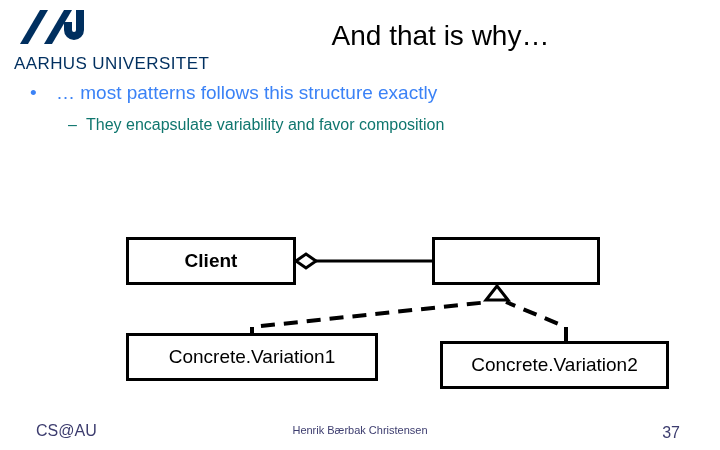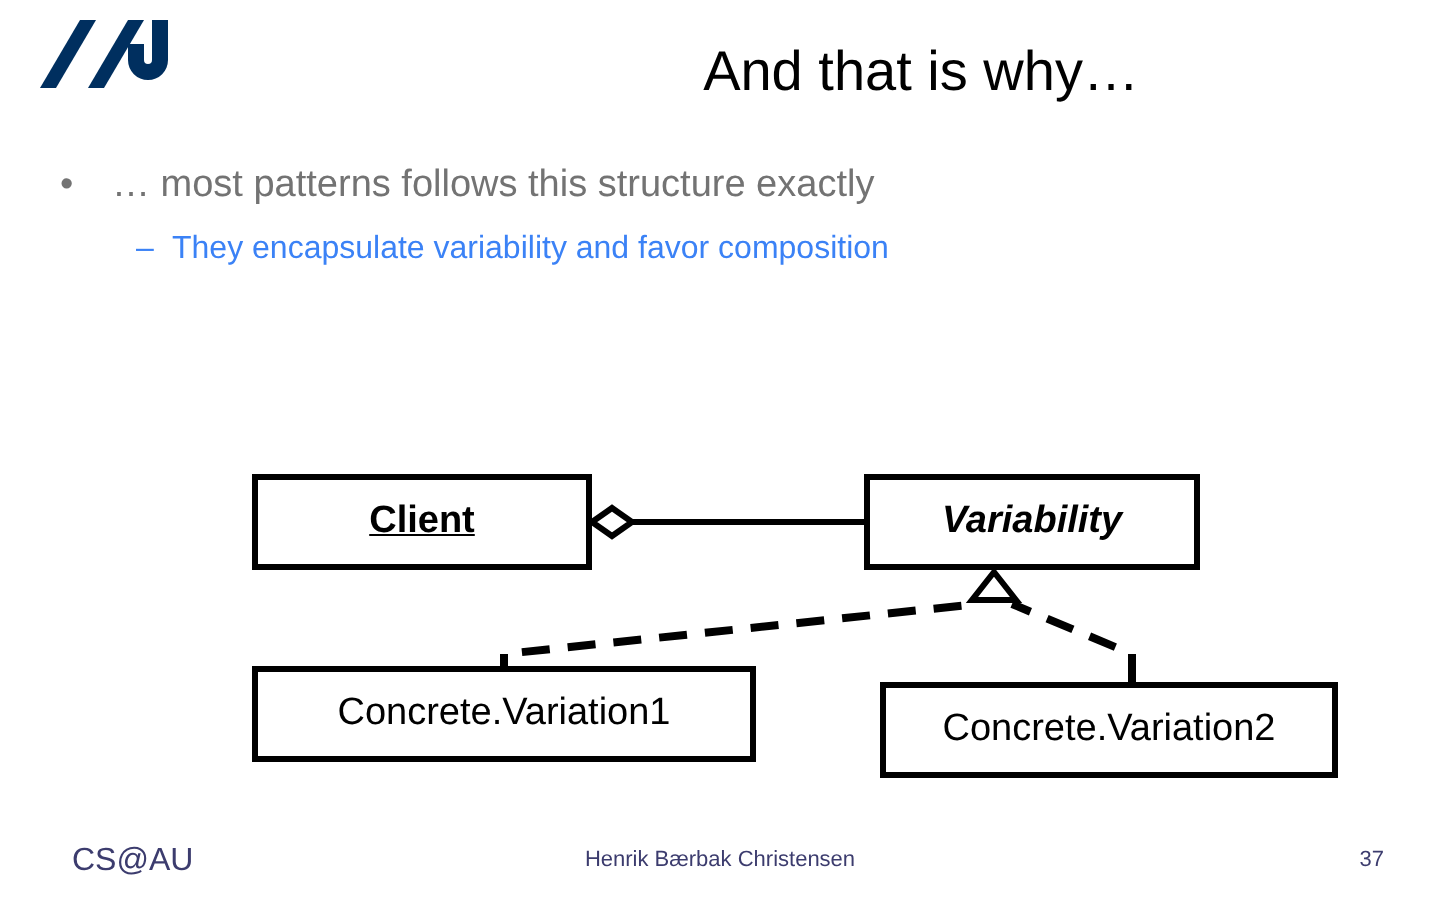--- a/index.html
+++ b/index.html
@@ -37,49 +37,49 @@
     font-size: 17px;
     letter-spacing: 0.4px;
     color: #002F5F;
     font-family: "Liberation Sans", sans-serif;
     white-space: nowrap;
   }
 
   
   #title {
     position: absolute;
-    left: 208px;
+    left: 188px;
     top: 20px;
     width: 505px;
     text-align: center;
     font-size: 28px;
     color: #000000;
     font-family: "Liberation Sans", sans-serif;
   }
 
   
   .bullet1 {
     position: absolute;
     left: 30px;
     top: 82px;
     font-size: 19px;
-    color: #737373;
+    color: #3b82f6;
     white-space: nowrap;
   }
   .bullet1 .dot {
     display: inline-block;
     width: 26px;
     font-size: 19px;
   }
   .bullet2 {
     position: absolute;
     left: 68px;
     top: 116px;
     font-size: 16px;
-    color: #3b82f6;
+    color: #0f766e;
     white-space: nowrap;
   }
   .bullet2 .dash {
     display: inline-block;
     width: 18px;
   }
 
   
   #diagram {
     position: absolute;
@@ -109,21 +109,21 @@
     font-style: italic;
     font-weight: bold;
     line-height: 1.15;
   }
   #box-client {
     left: 126px;
     top: 237px;
     width: 170px;
     height: 48px;
   }
-  #box-client .line1 { font-weight: bold; text-decoration: underline; }
+  #box-client .line1 { font-weight: bold; }
   #box-variability {
     left: 432px;
     top: 237px;
     width: 168px;
     height: 48px;
   }
   #box-cv1 {
     left: 126px;
     top: 333px;
     width: 252px;
@@ -148,35 +148,36 @@
     position: absolute;
     left: 0;
     top: 424px;
     width: 720px;
     text-align: center;
     font-size: 11px;
     color: #3C3C6E;
   }
   #footer-right {
     position: absolute;
-    right: 28px;
+    right: 40px;
     top: 424px;
-    font-size: 11px;
+    font-size: 16px;
     color: #3C3C6E;
   }
 </style>
 </head>
 <body>
 
 <div id="logo">
   <svg class="mark" viewBox="0 0 78 38">
     <path d="M2 36 L22 2 L30 2 L10 36 Z" fill="#002F5F"></path>
     <path d="M26 36 L46 2 L54 2 L34 36 Z" fill="#002F5F"></path>
     <path d="M58 2 L66 2 L66 22 A10 10 0 0 1 46 22 L46 14 L54 14 L54 22 A2 2 0 0 0 58 22 Z" fill="#002F5F"></path>
   </svg>
+  <div class="wordmark">AARHUS UNIVERSITET</div>
 </div>
 
 <div id="title">And that is why…</div>
 
 <div class="bullet1">
   <span class="dot">•</span><span>… most patterns follows this structure exactly</span>
 </div>
 <div class="bullet2">
   <span class="dash">–</span><span>They encapsulate variability and favor composition</span>
 </div>
@@ -191,21 +192,20 @@
 
   <polyline points="252,341 252,327 489,302" fill="none" stroke="#000" stroke-width="4" stroke-dasharray="14,9"></polyline>
   <polyline points="566,341 566,327 506,302" fill="none" stroke="#000" stroke-width="4" stroke-dasharray="14,9"></polyline>
 </svg>
 
 <div class="uml-box" id="box-client">
   <div class="line1">Client</div>
 </div>
 
 <div class="uml-box" id="box-variability">
-  <div class="line2">Variability</div>
 </div>
 
 <div class="uml-box" id="box-cv1">
   <div class="line1">Concrete.Variation1</div>
 </div>
 
 <div class="uml-box" id="box-cv2">
   <div class="line1">Concrete.Variation2</div>
 </div>
 

